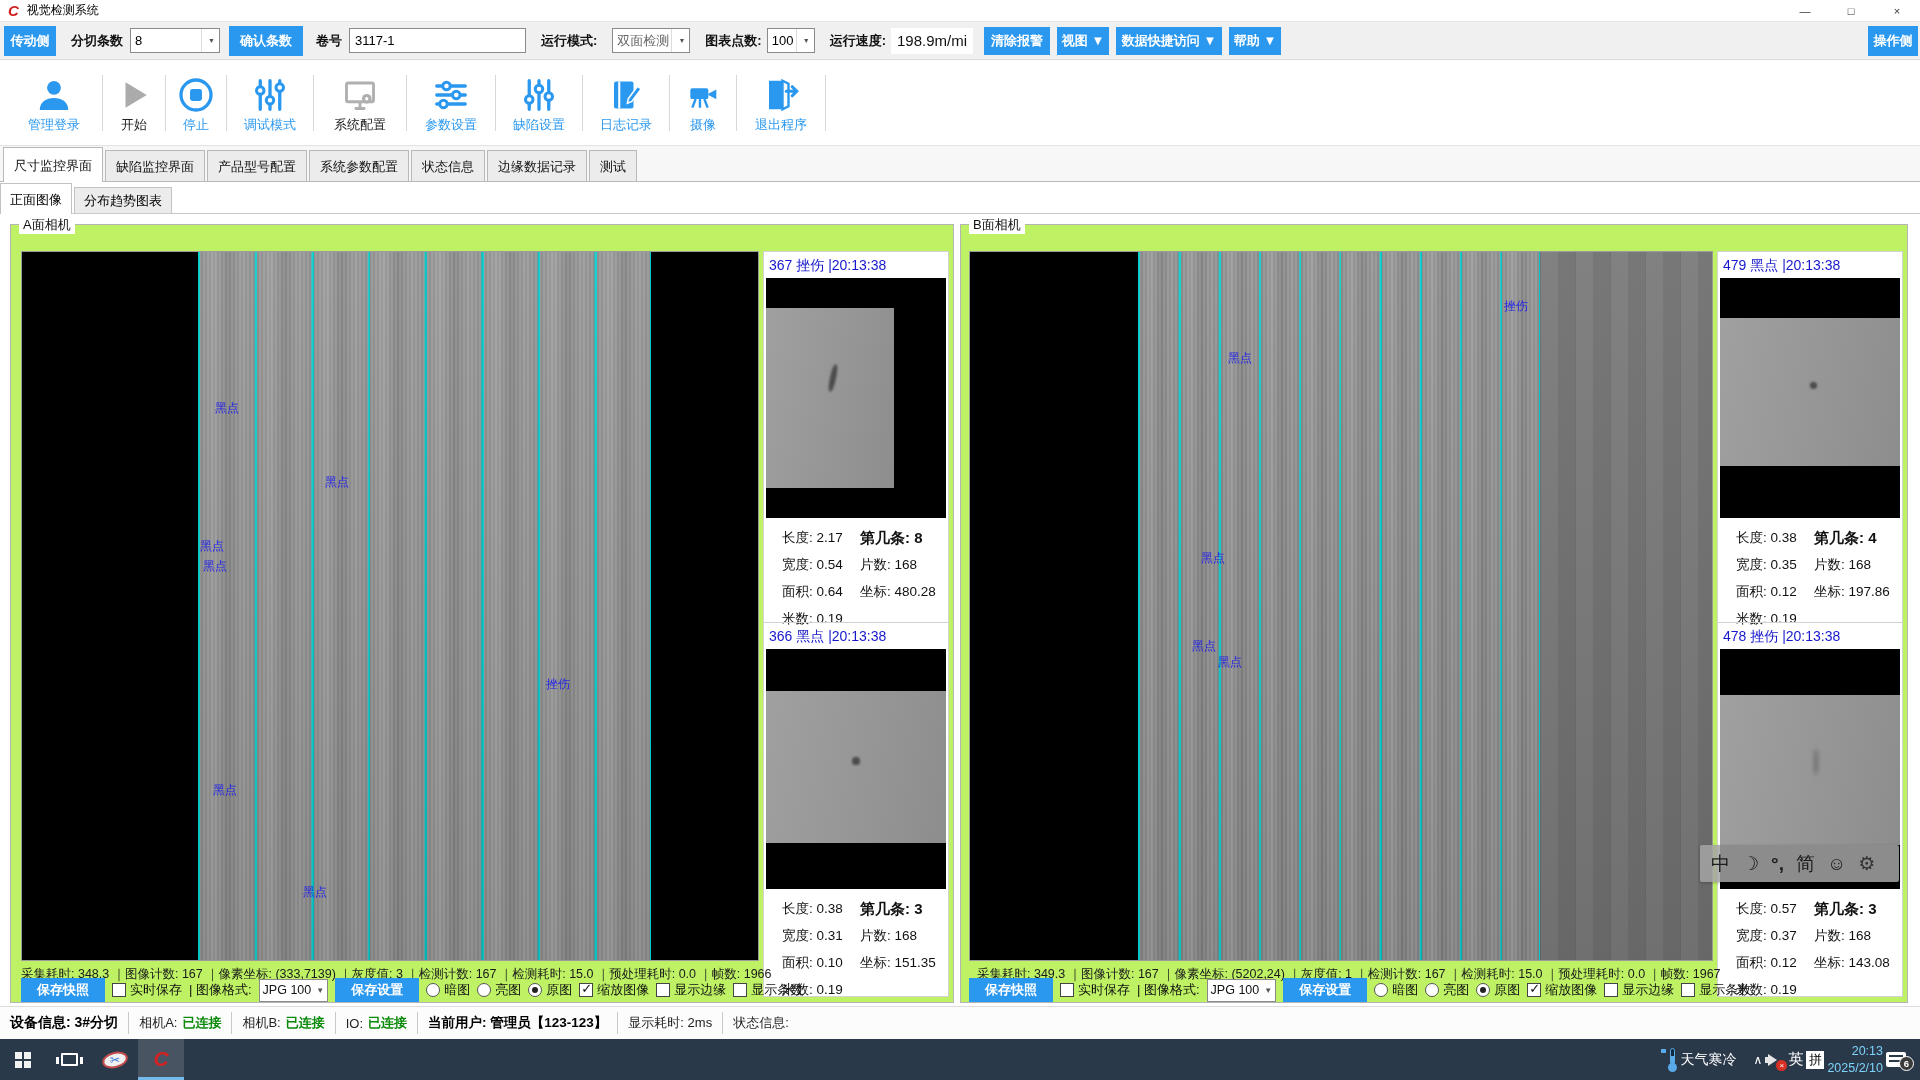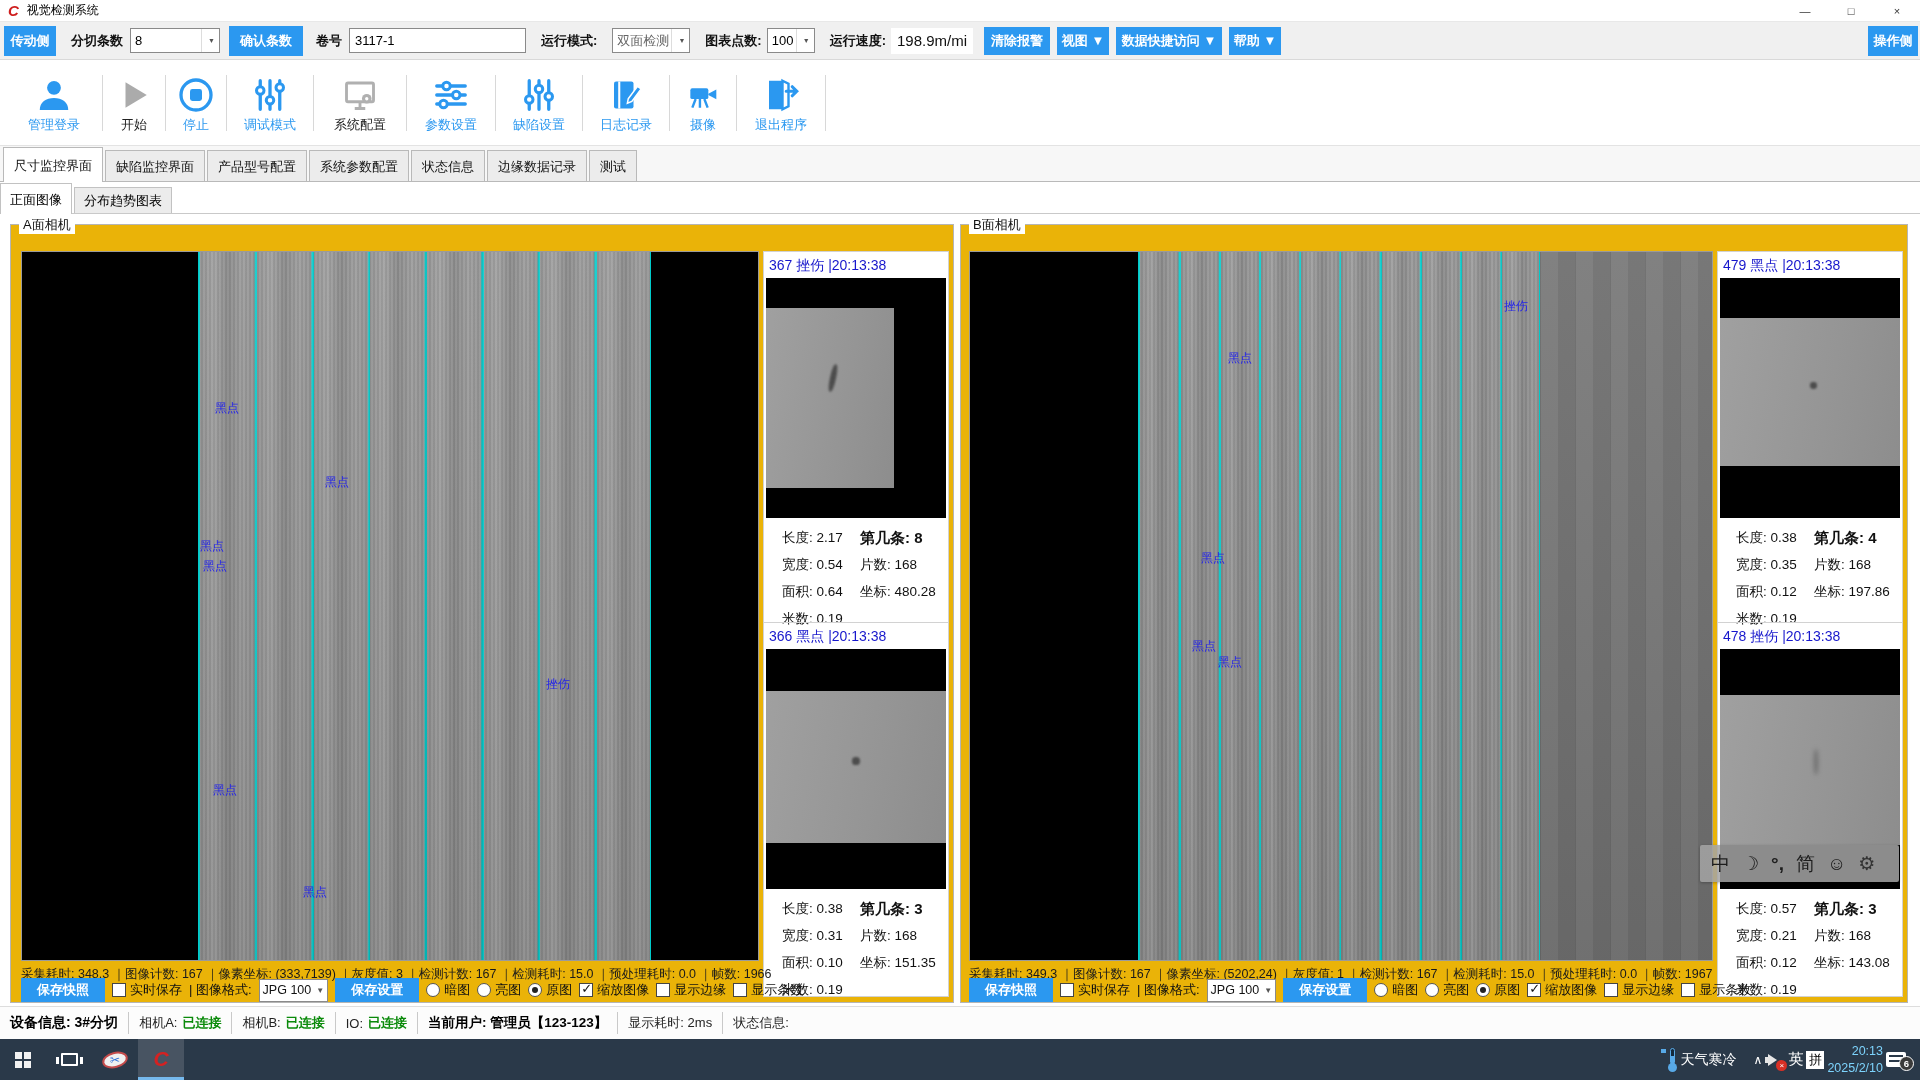--- a/index.html
+++ b/index.html
@@ -32,21 +32,21 @@
 
   
   .tabs{position:absolute;top:146px;left:0;width:100%;height:36px;background:#f7f7f7;display:flex;align-items:flex-end;padding-left:3px;border-bottom:1px solid #b9b9b9}
   .tab{height:31px;line-height:31px;padding:0 10px;background:#ececec;border:1px solid #b9b9b9;border-bottom:none;margin-right:2px;font-size:13px;color:#111;cursor:pointer}
   .tab.active{background:#fff;height:35px;line-height:35px;margin-bottom:-1px;position:relative;z-index:3}
   .subtabs{position:absolute;top:182px;left:0;width:100%;height:32px;background:#fff;display:flex;align-items:flex-end;padding-left:0;border-bottom:1px solid #c9c9c9}
   .subtab{height:26px;line-height:26px;padding:0 9px;background:#ececec;border:1px solid #c2c2c2;border-bottom:none;margin-right:2px;font-size:13px;cursor:pointer}
   .subtab.active{background:#fff;height:31px;line-height:31px;margin-bottom:-1px;position:relative;z-index:3}
 
   
-  .gbox{position:absolute;border:1px solid #b5b5b5;background:#eab308}
+  .gbox{position:absolute;border:1px solid #b5b5b5;background:#bef264}
   .gbox .gtitle{position:absolute;top:-9px;left:8px;background:#fff;padding:0 4px;font-size:13px;color:#111}
   .camimg{position:absolute;background:#000;border:1px solid #9a9a9a;overflow:hidden}
   .strips{position:absolute;top:0;bottom:0}
   .strips-a{left:176px;width:453px;
     background:
       linear-gradient(180deg,rgba(255,255,255,.05),rgba(0,0,0,.07)),
       repeating-linear-gradient(90deg,rgba(255,255,255,.06) 0 2px,rgba(0,0,0,.05) 2px 4px),
       repeating-linear-gradient(90deg,#00cbcb 0px,#00cbcb 1.5px,#8f8f8f 1.5px,#9e9e9e 15px,#868686 29px,#999 43px,#909090 55px,#00cbcb 56.6px);
     border-left:1px solid #00cbcb;border-right:1px solid #00cbcb}
   .strips-b{left:168px;width:402px;
@@ -451,34 +451,34 @@
       </div>
       <div class="dcard" style="height:372px">
         <div class="dhead">478 挫伤 |20:13:38</div>
         <div class="dimg">
           <div class="gblock" style="left:0;top:46px;width:180px;height:150px"></div>
           <div class="mark" style="left:94px;top:100px;width:4px;height:26px;background:#6e6e6e;filter:blur(2px)"></div>
         </div>
         <div class="dmeas">
           <div class="mcol mcol1">
             <div class="mrow"><span>长度:</span> <span>0.57</span></div>
-            <div class="mrow"><span>宽度:</span> <span>0.21</span></div>
+            <div class="mrow"><span>宽度:</span> <span>0.37</span></div>
             <div class="mrow"><span>面积:</span> <span>0.12</span></div>
             <div class="mrow"><span>米数:</span> <span>0.19</span></div>
           </div>
           <div class="mcol mcol2">
             <div class="mrow big"><span>第几条:</span> <span>3</span></div>
             <div class="mrow"><span>片数:</span> <span>168</span></div>
             <div class="mrow"><span>坐标:</span> <span>143.08</span></div>
           </div>
         </div>
       </div>
     </div>
 
-    <div class="pstatus" style="left:8px;top:741px">采集耗时: 349.3 ｜图像计数: 167 ｜像素坐标: (5202,24) ｜灰度值: 1 ｜检测计数: 167 ｜检测耗时: 15.0 ｜预处理耗时: 0.0 ｜帧数: 1967</div>
+    <div class="pstatus" style="left:16px;top:741px">采集耗时: 349.3 ｜图像计数: 167 ｜像素坐标: (5202,24) ｜灰度值: 1 ｜检测计数: 167 ｜检测耗时: 15.0 ｜预处理耗时: 0.0 ｜帧数: 1967</div>
     <div class="pctrl" style="left:8px;top:753px">
       <button class="bluebtn pbtn">保存快照</button>
       <span class="ctl">
           <span class="cbx"></span>
           <span>实时保存</span>
         </span>
       <span>| 图像格式:</span>
       <span class="mini-sel">
           <span>JPG 100</span>
           <span class="arr">▼</span>

